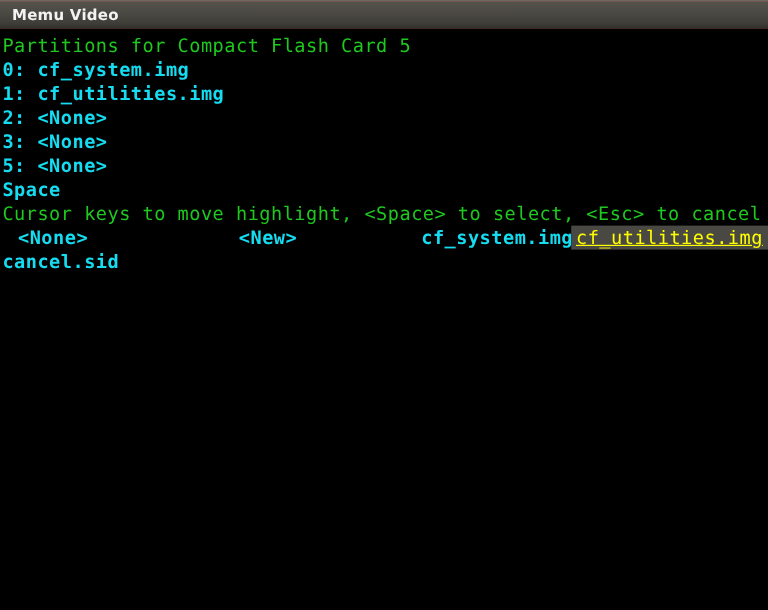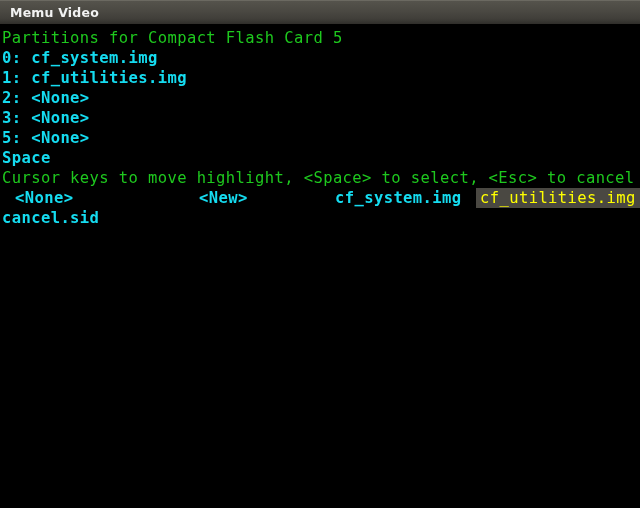--- a/index.html
+++ b/index.html
@@ -83,20 +83,21 @@
     height: 20px;
     line-height: 20px;
     white-space: pre;
     padding-left: 15px;
     box-sizing: border-box;
   }
   .sel-item.highlighted {
     background: #4a4842;
     padding-left: 4px;
     padding-right: 0;
+    text-decoration: underline;
   }
 </style>
 </head>
 <body>
 
 <div id="window">
 
   <div id="titlebar">
     <span id="titlebar-title">Memu Video</span>
   </div>
@@ -111,20 +112,20 @@
     <div class="line c-cyan">3: &lt;None&gt;</div>
     <div class="line c-cyan">5: &lt;None&gt;</div>
 
     <div class="line c-cyan">Space</div>
 
     <div class="line c-green">Cursor keys to move highlight, &lt;Space&gt; to select, &lt;Esc&gt; to cancel</div>
 
     <div class="sel-row">
       <span class="sel-item c-cyan" style="left:0px;">&lt;None&gt;</span>
       <span class="sel-item c-cyan" style="left:152px;margin-left:32px;">&lt;New&gt;</span>
-      <span class="sel-item c-cyan" style="left:320px;">cf_system.img</span>
+      <span class="sel-item c-cyan" style="left:336px;">cf_system.img</span>
       <span class="sel-item highlighted c-yellow" style="left:476px; right:0;">cf_utilities.img</span>
     </div>
 
     <div class="line c-cyan">cancel.sid</div>
 
   </div>
 </div>
 
 </body></html>

